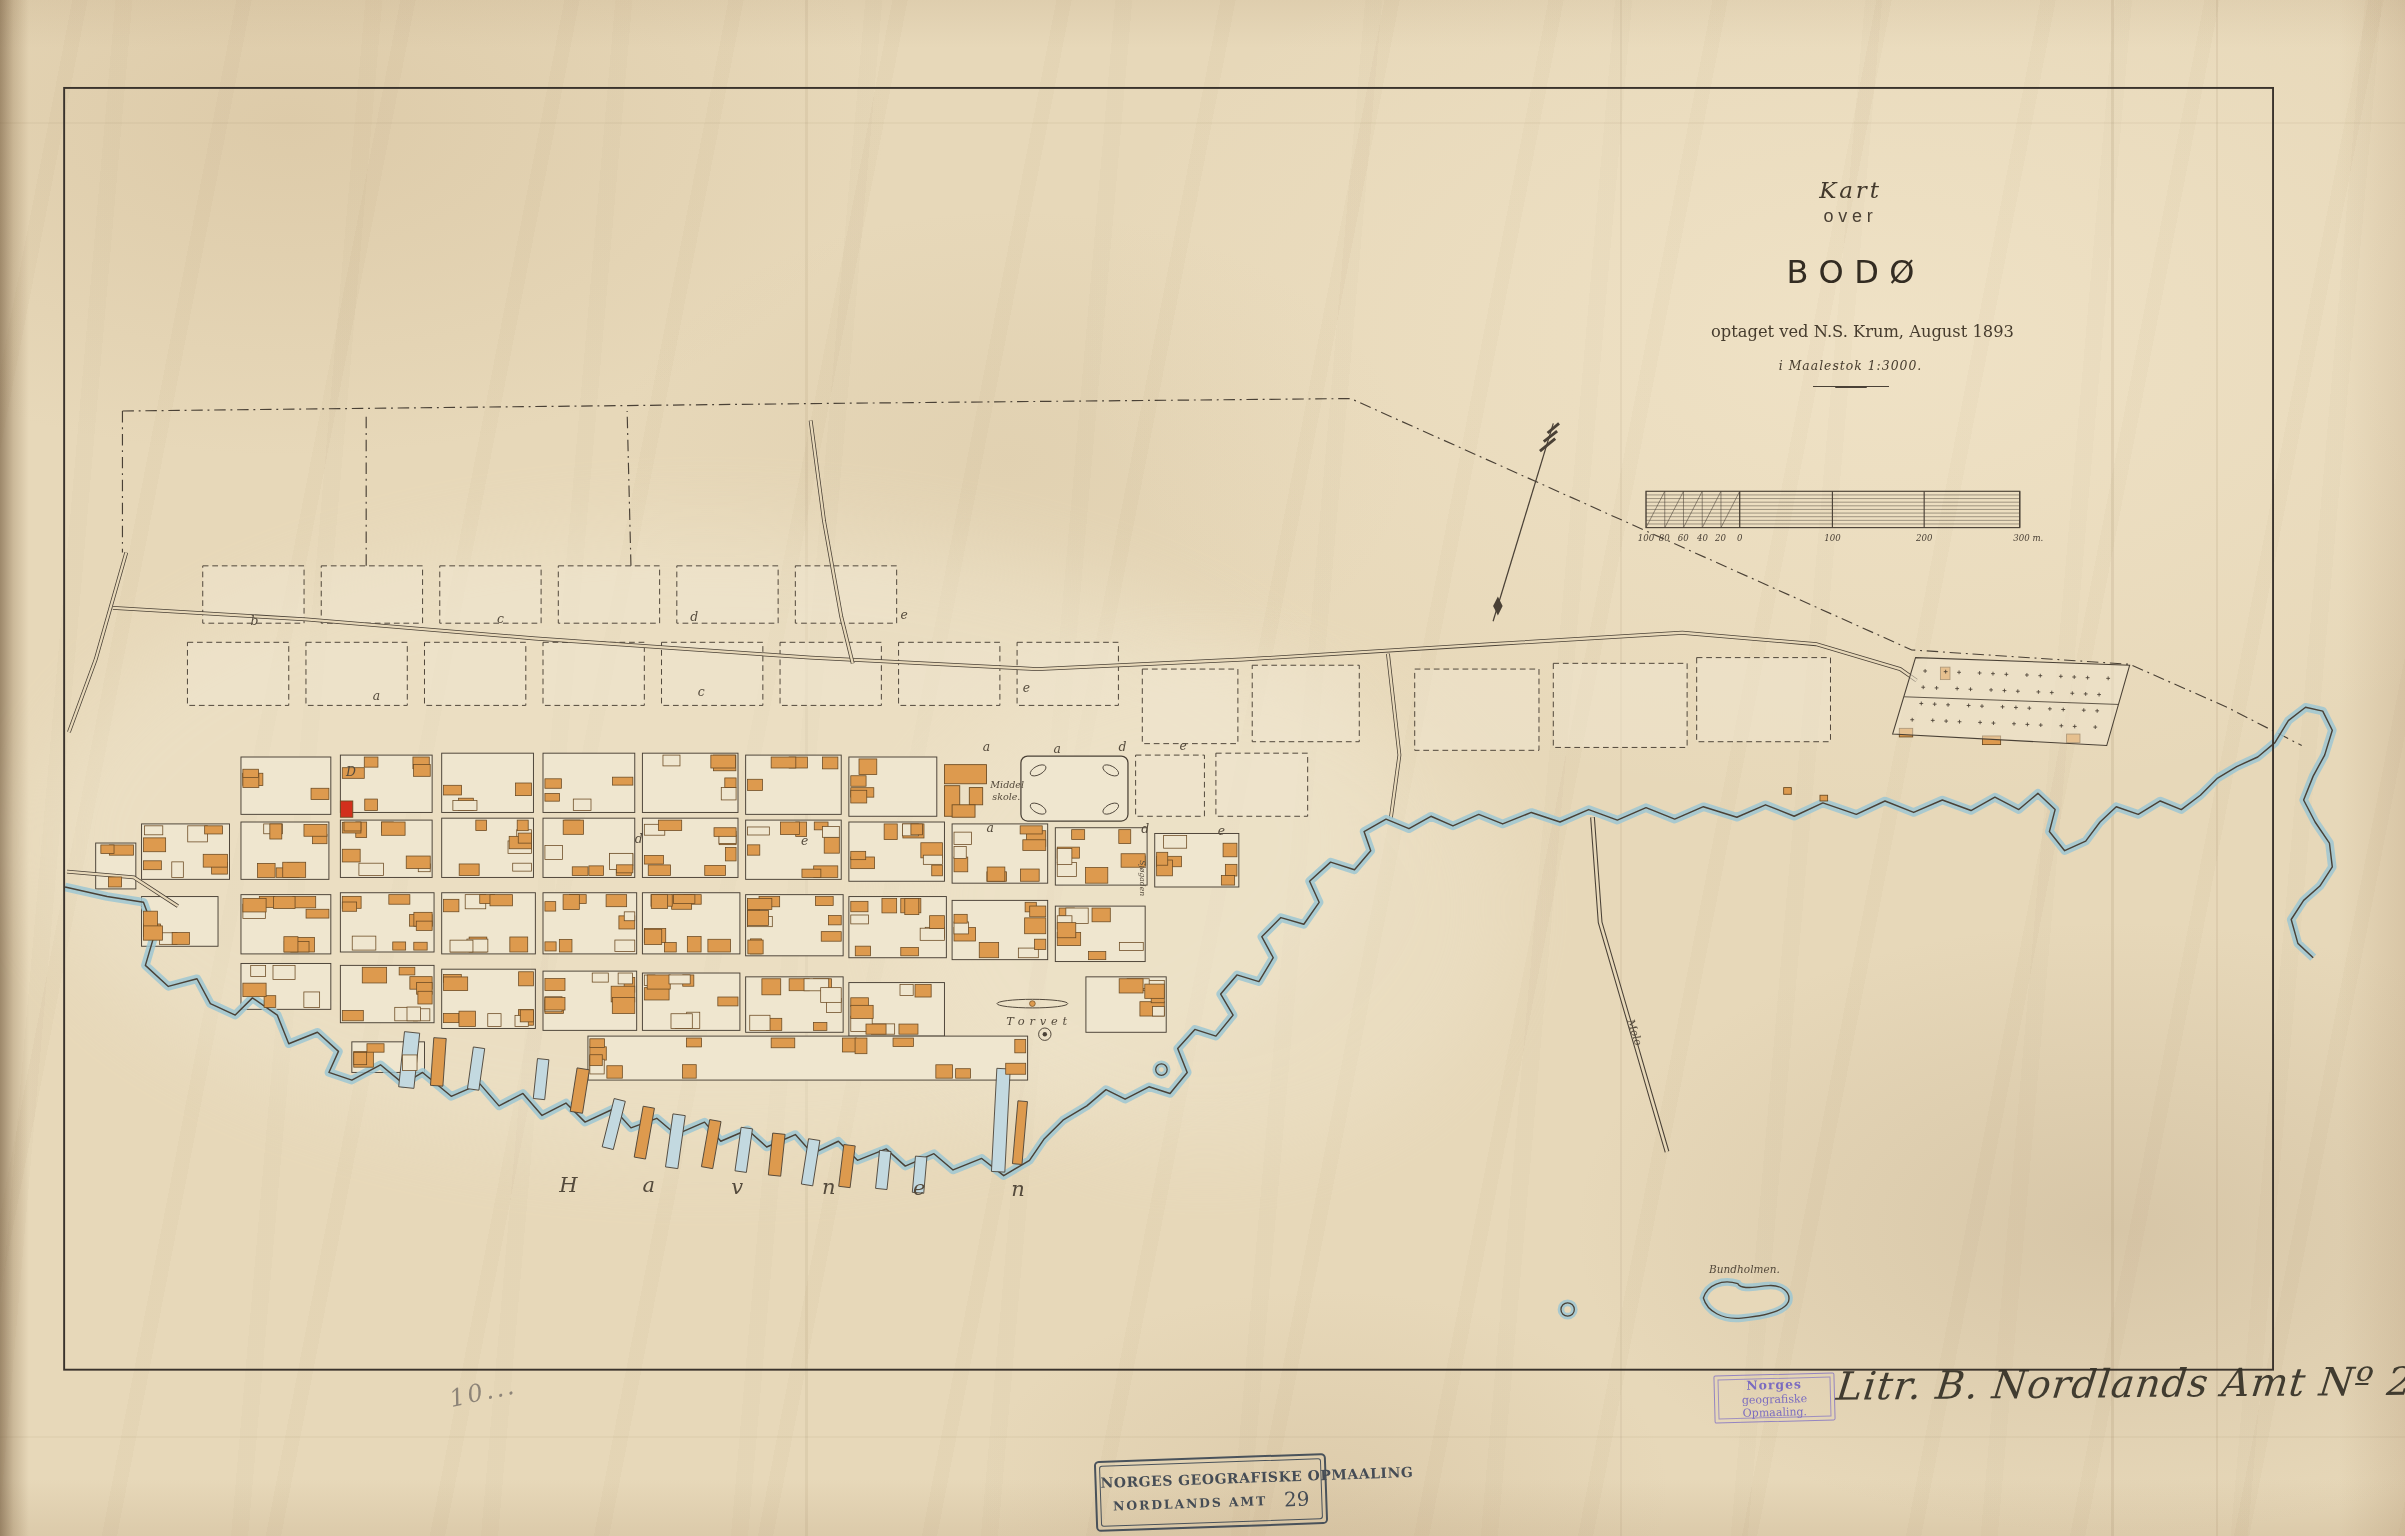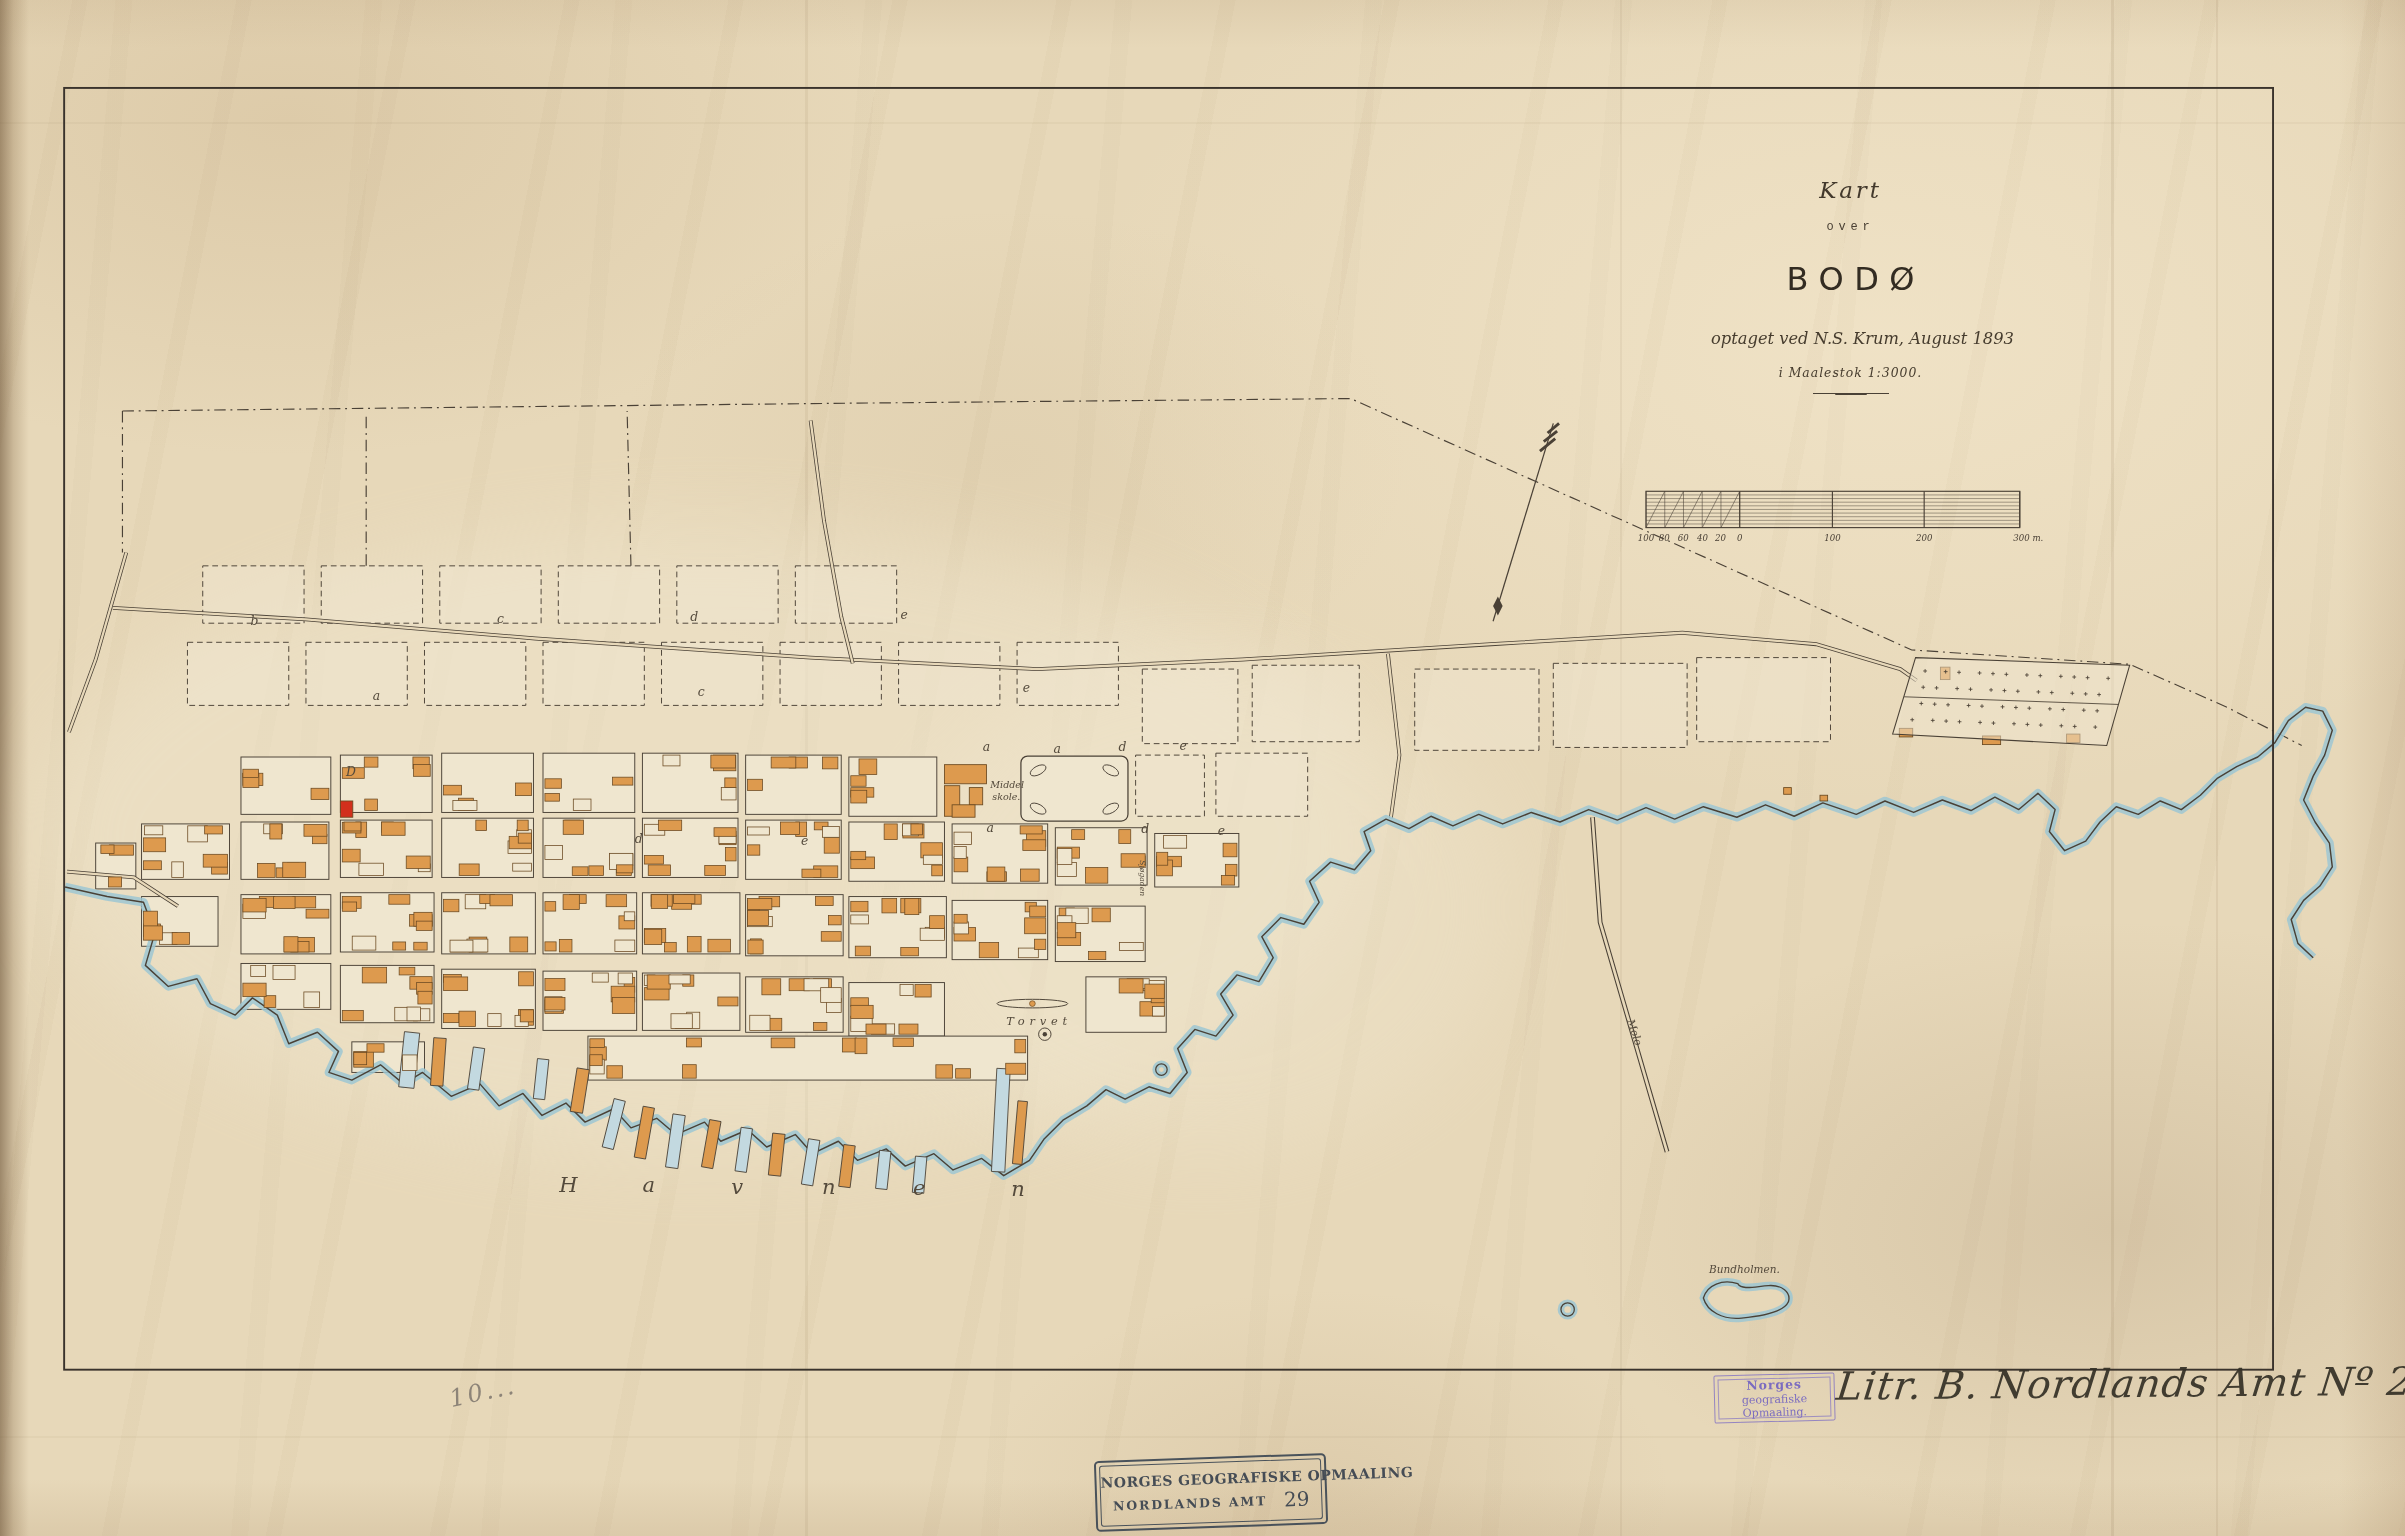--- a/index.html
+++ b/index.html
@@ -28,23 +28,23 @@
   .c1{left:805px;width:2.9px;background:rgba(120,90,55,.08);}
   .c2{left:1620px;width:1.9px;background:rgba(120,90,55,.07);}
   .c3{left:2111px;width:2.9px;background:rgba(120,90,55,.11);}
   .c4{left:2216px;width:1.9px;background:rgba(120,90,55,.09);}
   .hcrease{position:absolute;left:0;right:0;pointer-events:none;background:rgba(120,90,55,.05);}
   .h1{top:122px;height:1.9px;} .h2{top:1436px;height:1.9px;}
   svg#map{position:absolute;left:0;top:0;}
 
   .title-block{position:absolute;left:1711px;top:177px;width:279px;text-align:center;color:#43392c;}
   .t-kart{font-size:23px;font-style:italic;letter-spacing:2.9px;}
-  .t-over{font-size:12px;letter-spacing:4.8px;margin-top:17px;font-family:Liberation Mono, monospace;color:#4a4034;}
+  .t-over{font-size:18px;letter-spacing:4.8px;margin-top:3px;font-family:Liberation Sans, sans-serif;color:#4a4034;}
   .t-city{font-size:32px;letter-spacing:10.5px;padding-left:10.5px;margin-top:26px;font-family:"DejaVu Sans","Liberation Sans",sans-serif;color:#332c22;}
-  .t-byline{font-size:16.3px;font-style:italic;margin-top:31px;white-space:nowrap;color:#463c2e;}
+  .t-byline{font-size:16.3px;margin-top:31px;white-space:nowrap;color:#463c2e;}
   .t-scale{font-size:12.4px;font-style:italic;margin-top:17px;letter-spacing:1px;color:#463c2e;}
   .t-divider{margin:13.4px auto 0;width:76px;border-top:1px solid #4a4136;position:relative;}
   .t-divider .bar{position:absolute;left:22px;top:-1.9px;width:32.5px;height:2.9px;background:#4a4136;border-radius:1.9px;}
 
   .handwriting{position:absolute;left:1837px;top:1361px;font-size:39px;font-style:italic;
     transform:skewX(-7deg) rotate(-.5deg);color:#343026;white-space:nowrap;letter-spacing:1px;opacity:.92;}
   .pencil{position:absolute;left:449px;top:1378px;font-size:24px;font-style:italic;
     transform:rotate(-12deg);color:#8d8478;letter-spacing:2.9px;}
 
   .stamp-violet{position:absolute;left:1714px;top:1374px;width:119px;height:46px;

